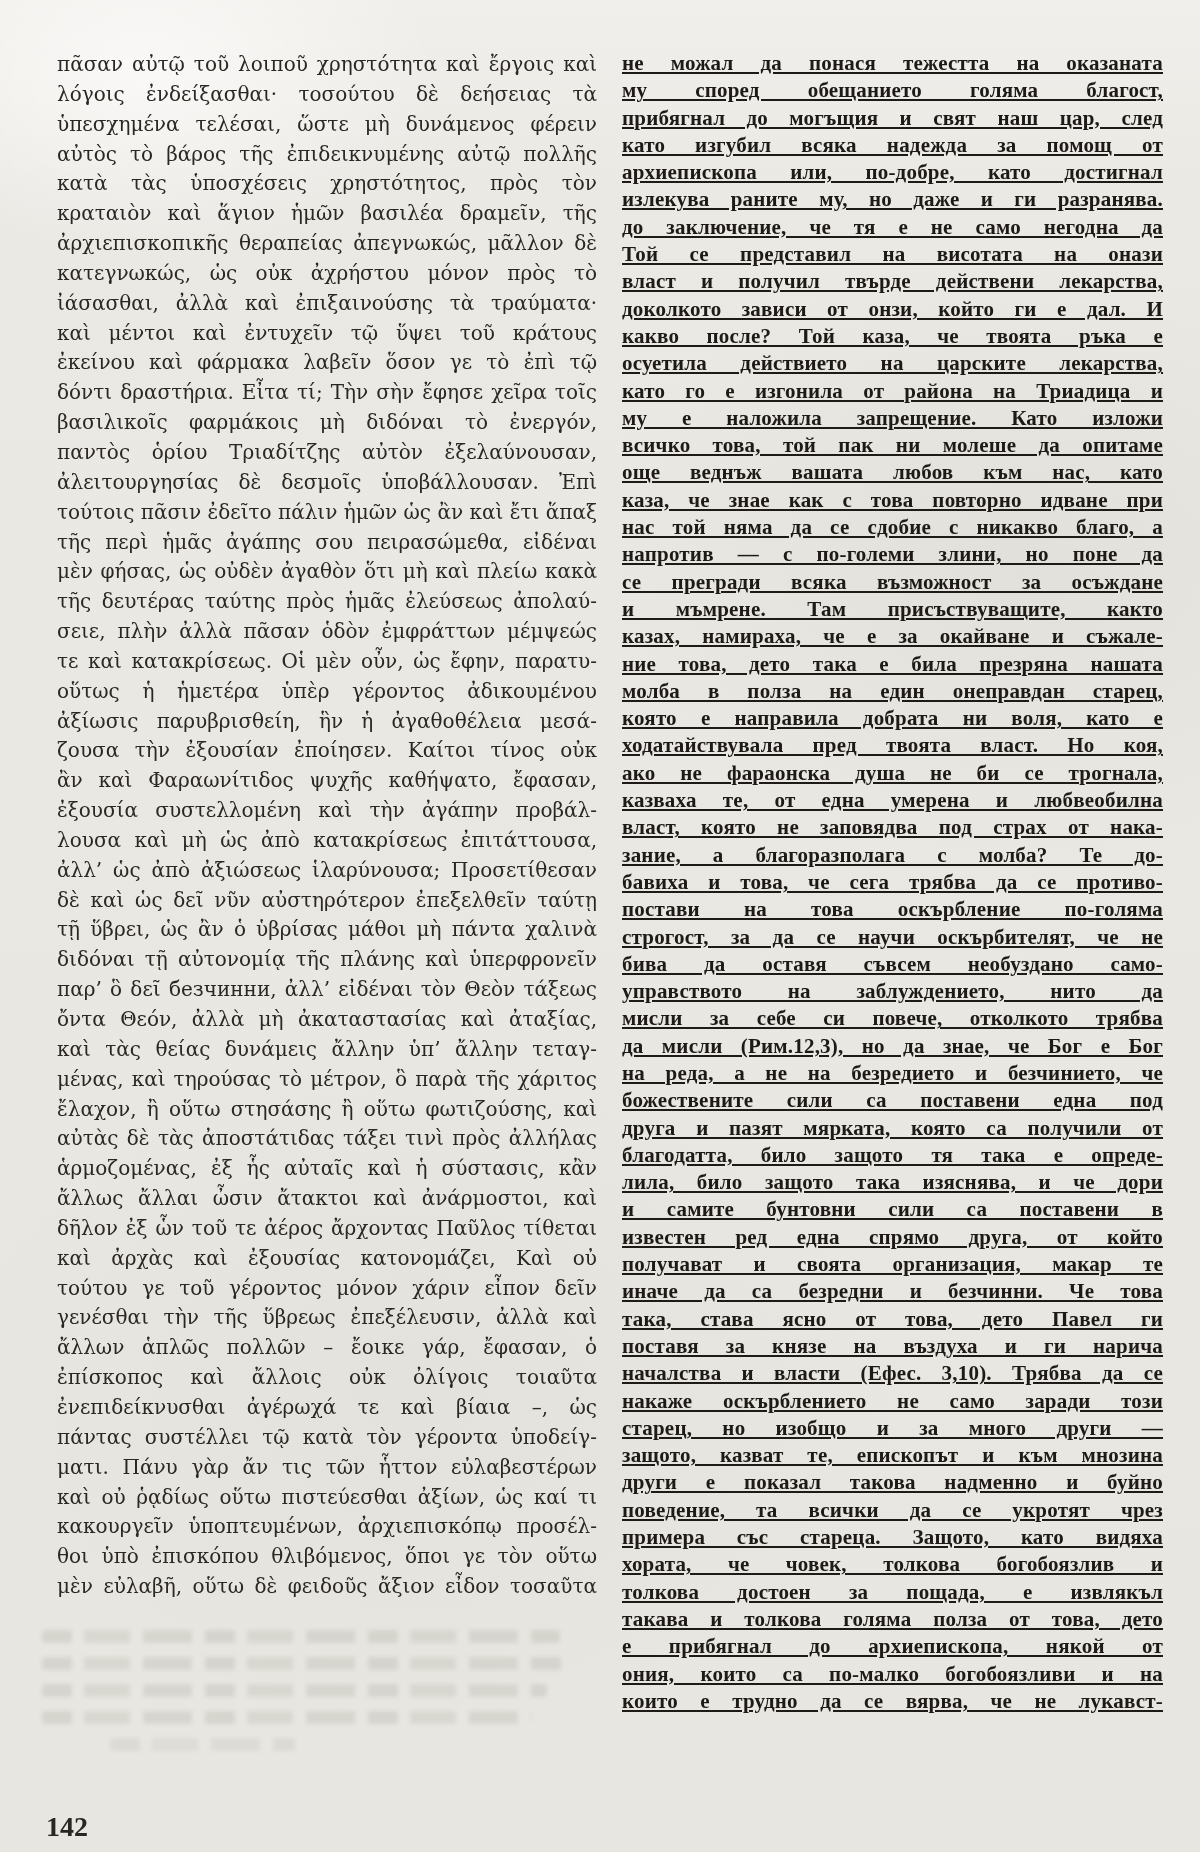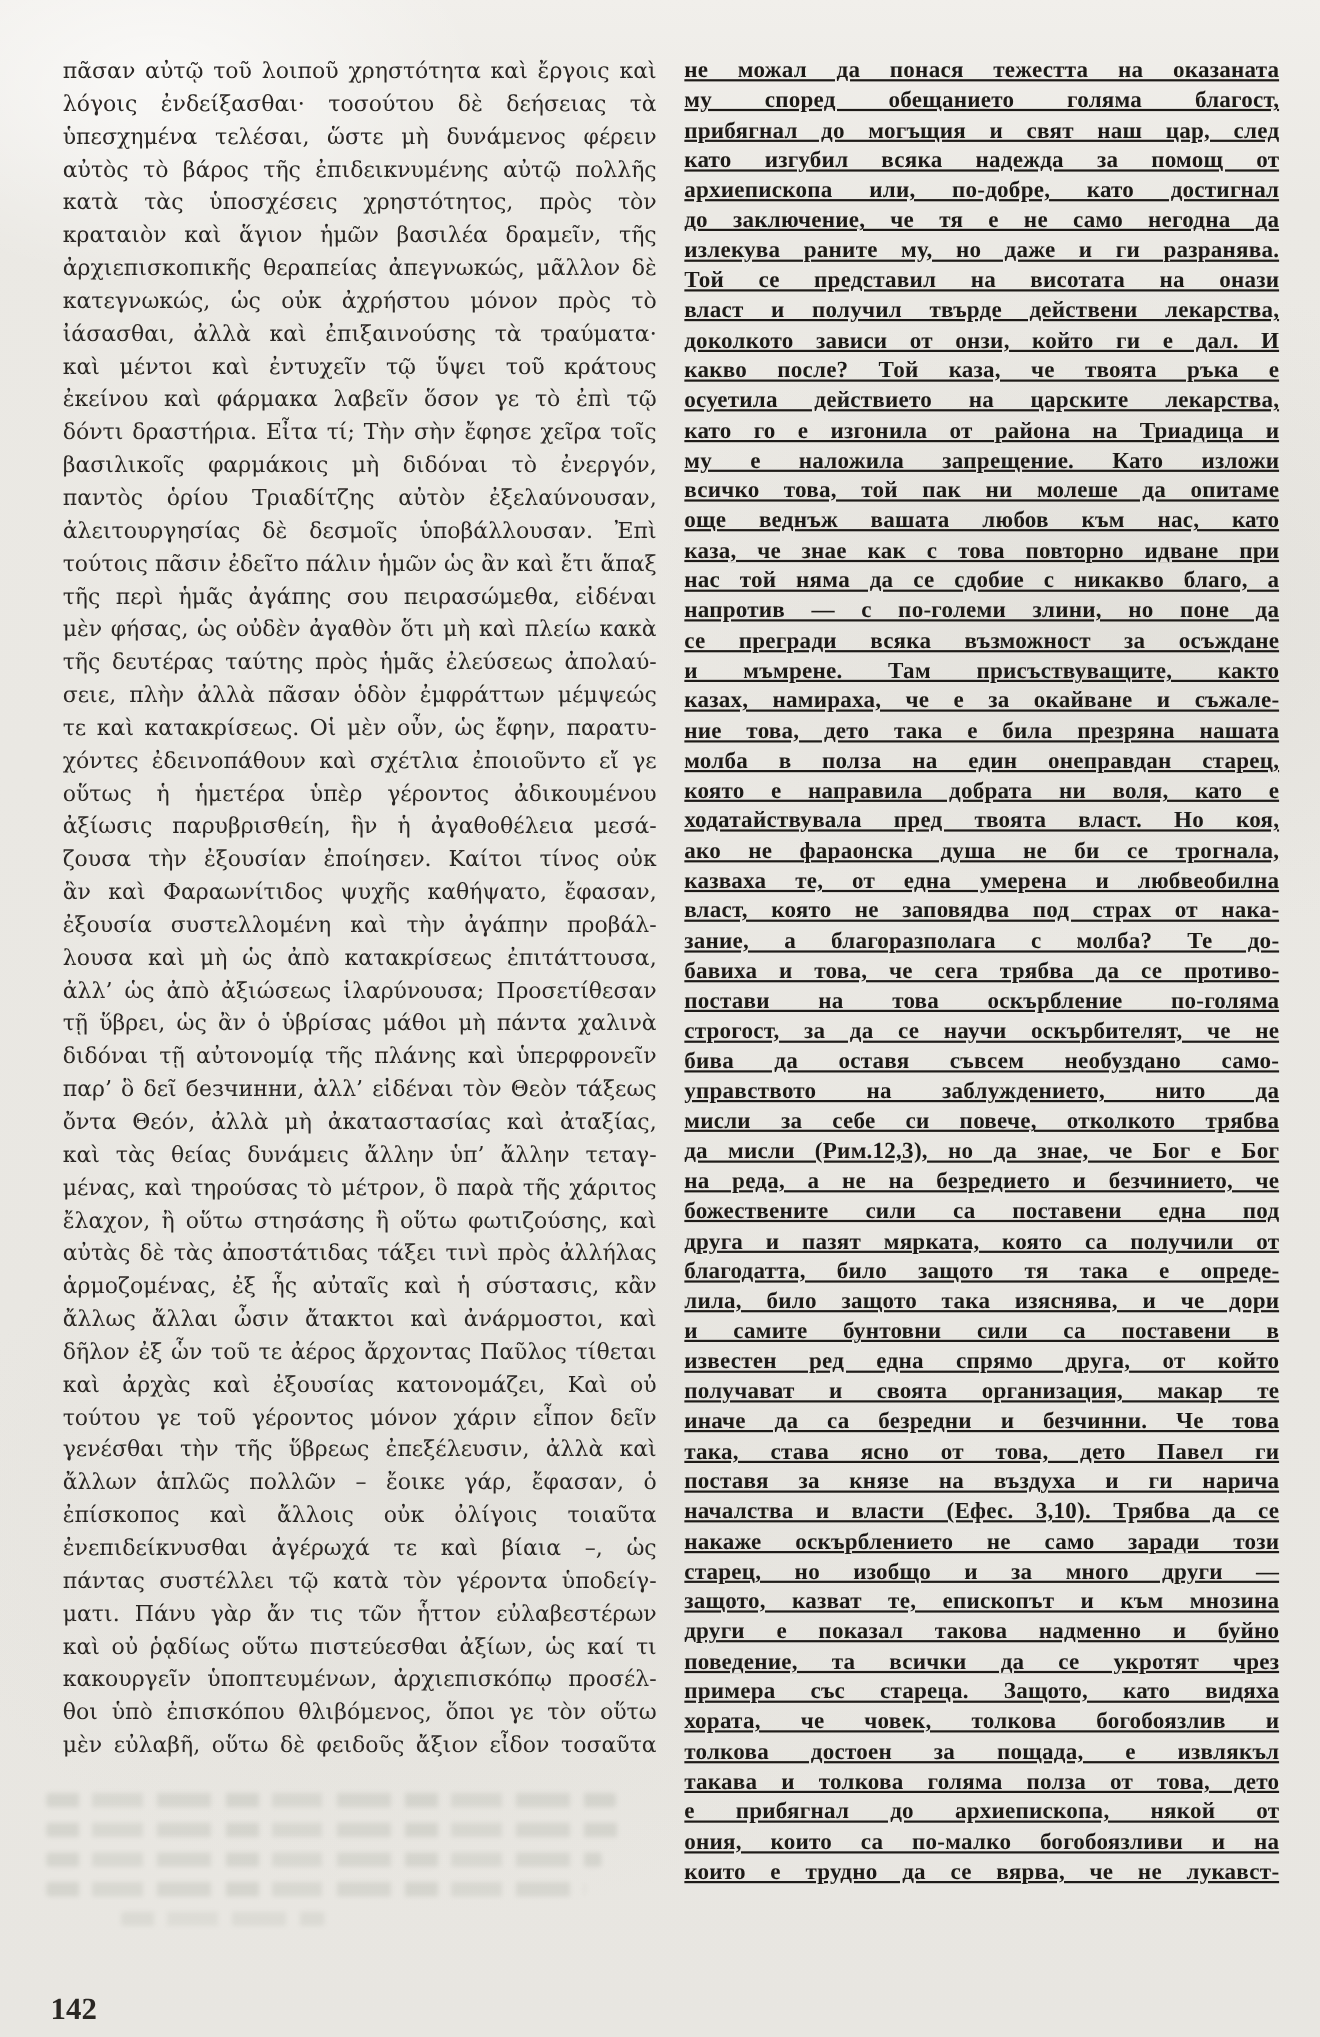--- a/index.html
+++ b/index.html
@@ -82,28 +82,28 @@
       <div class="line">δόντι δραστήρια. Εἶτα τί; Τὴν σὴν ἔφησε χεῖρα τοῖς</div>
       <div class="line">βασιλικοῖς φαρμάκοις μὴ διδόναι τὸ ἐνεργόν,</div>
       <div class="line">παντὸς ὁρίου Τριαδίτζης αὐτὸν ἐξελαύνουσαν,</div>
       <div class="line">ἀλειτουργησίας δὲ δεσμοῖς ὑποβάλλουσαν. Ἐπὶ</div>
       <div class="line">τούτοις πᾶσιν ἐδεῖτο πάλιν ἡμῶν ὡς ἂν καὶ ἔτι ἅπαξ</div>
       <div class="line">τῆς περὶ ἡμᾶς ἀγάπης σου πειρασώμεθα, εἰδέναι</div>
       <div class="line">μὲν φήσας, ὡς οὐδὲν ἀγαθὸν ὅτι μὴ καὶ πλείω κακὰ</div>
       <div class="line">τῆς δευτέρας ταύτης πρὸς ἡμᾶς ἐλεύσεως ἀπολαύ-</div>
       <div class="line">σειε, πλὴν ἀλλὰ πᾶσαν ὁδὸν ἐμφράττων μέμψεώς</div>
       <div class="line">τε καὶ κατακρίσεως. Οἱ μὲν οὖν, ὡς ἔφην, παρατυ-</div>
-      <div class="line">χόντες ἐδεινοπάθουν καὶ σχέτλια ἐποιοῦντο εἴ γε</div>
       <div class="line">οὕτως ἡ ἡμετέρα ὑπὲρ γέροντος ἀδικουμένου</div>
       <div class="line">ἀξίωσις παρυβρισθείη, ἣν ἡ ἀγαθοθέλεια μεσά-</div>
       <div class="line">ζουσα τὴν ἐξουσίαν ἐποίησεν. Καίτοι τίνος οὐκ</div>
       <div class="line">ἂν καὶ Φαραωνίτιδος ψυχῆς καθήψατο, ἔφασαν,</div>
       <div class="line">ἐξουσία συστελλομένη καὶ τὴν ἀγάπην προβάλ-</div>
       <div class="line">λουσα καὶ μὴ ὡς ἀπὸ κατακρίσεως ἐπιτάττουσα,</div>
       <div class="line">ἀλλ’ ὡς ἀπὸ ἀξιώσεως ἱλαρύνουσα; Προσετίθεσαν</div>
+      <div class="line">δὲ καὶ ὡς δεῖ νῦν αὐστηρότερον ἐπεξελθεῖν ταύτῃ</div>
       <div class="line">τῇ ὕβρει, ὡς ἂν ὁ ὑβρίσας μάθοι μὴ πάντα χαλινὰ</div>
       <div class="line">διδόναι τῇ αὐτονομίᾳ τῆς πλάνης καὶ ὑπερφρονεῖν</div>
       <div class="line">παρ’ ὃ δεῖ безчинни, ἀλλ’ εἰδέναι τὸν Θεὸν τάξεως</div>
       <div class="line">ὄντα Θεόν, ἀλλὰ μὴ ἀκαταστασίας καὶ ἀταξίας,</div>
       <div class="line">καὶ τὰς θείας δυνάμεις ἄλλην ὑπ’ ἄλλην τεταγ-</div>
       <div class="line">μένας, καὶ τηρούσας τὸ μέτρον, ὃ παρὰ τῆς χάριτος</div>
       <div class="line">ἔλαχον, ἢ οὕτω στησάσης ἢ οὕτω φωτιζούσης, καὶ</div>
       <div class="line">αὐτὰς δὲ τὰς ἀποστάτιδας τάξει τινὶ πρὸς ἀλλήλας</div>
       <div class="line">ἁρμοζομένας, ἐξ ἧς αὐταῖς καὶ ἡ σύστασις, κἂν</div>
       <div class="line">ἄλλως ἄλλαι ὦσιν ἄτακτοι καὶ ἀνάρμοστοι, καὶ</div>
@@ -121,22 +121,22 @@
       <div class="line">θοι ὑπὸ ἐπισκόπου θλιβόμενος, ὅποι γε τὸν οὕτω</div>
       <div class="line">μὲν εὐλαβῆ, οὕτω δὲ φειδοῦς ἄξιον εἶδον τοσαῦτα</div>
     </div>
 
   <div class="col col-bulg">
       <div class="line">не можал да понася тежестта на оказаната</div>
       <div class="line">му според обещанието голяма благост,</div>
       <div class="line">прибягнал до могъщия и свят наш цар, след</div>
       <div class="line">като изгубил всяка надежда за помощ от</div>
       <div class="line">архиепископа или, по-добре, като достигнал</div>
+      <div class="line">излекува раните му, но даже и ги разранява.</div>
       <div class="line">до заключение, че тя е не само негодна да</div>
-      <div class="line">излекува раните му, но даже и ги разранява.</div>
       <div class="line">Той се представил на висотата на онази</div>
       <div class="line">власт и получил твърде действени лекарства,</div>
       <div class="line">доколкото зависи от онзи, който ги е дал. И</div>
       <div class="line">какво после? Той каза, че твоята ръка е</div>
       <div class="line">осуетила действието на царските лекарства,</div>
       <div class="line">като го е изгонила от района на Триадица и</div>
       <div class="line">му е наложила запрещение. Като изложи</div>
       <div class="line">всичко това, той пак ни молеше да опитаме</div>
       <div class="line">още веднъж вашата любов към нас, като</div>
       <div class="line">каза, че знае как с това повторно идване при</div>

